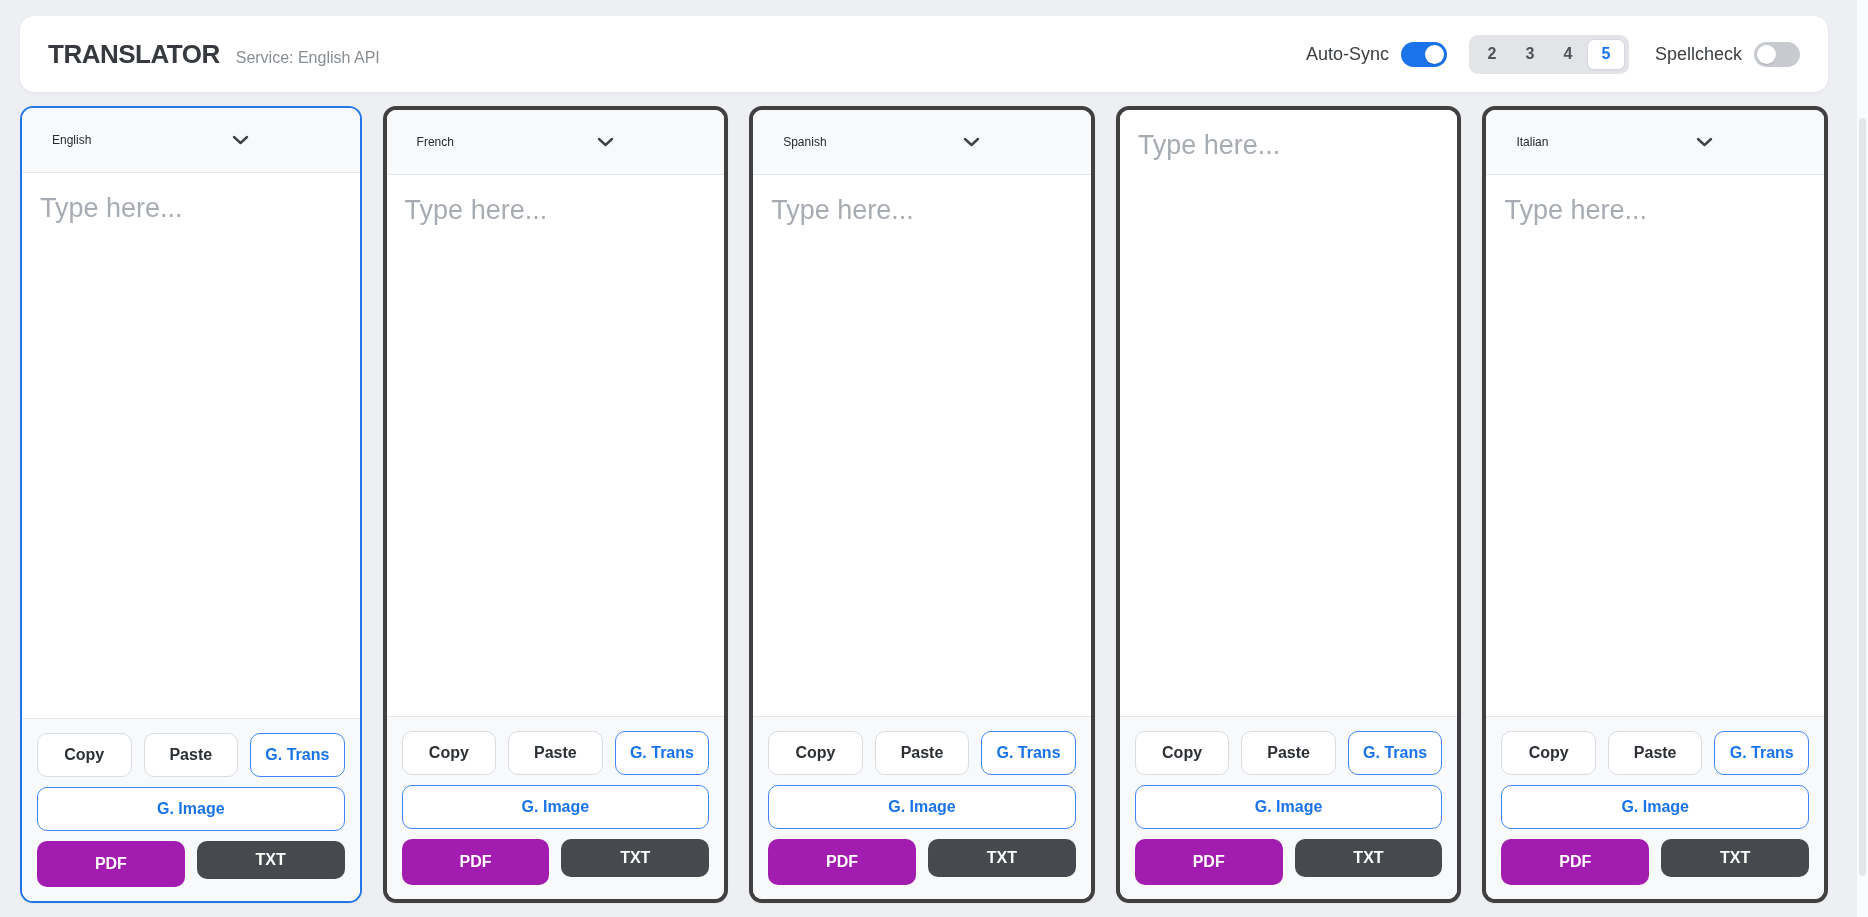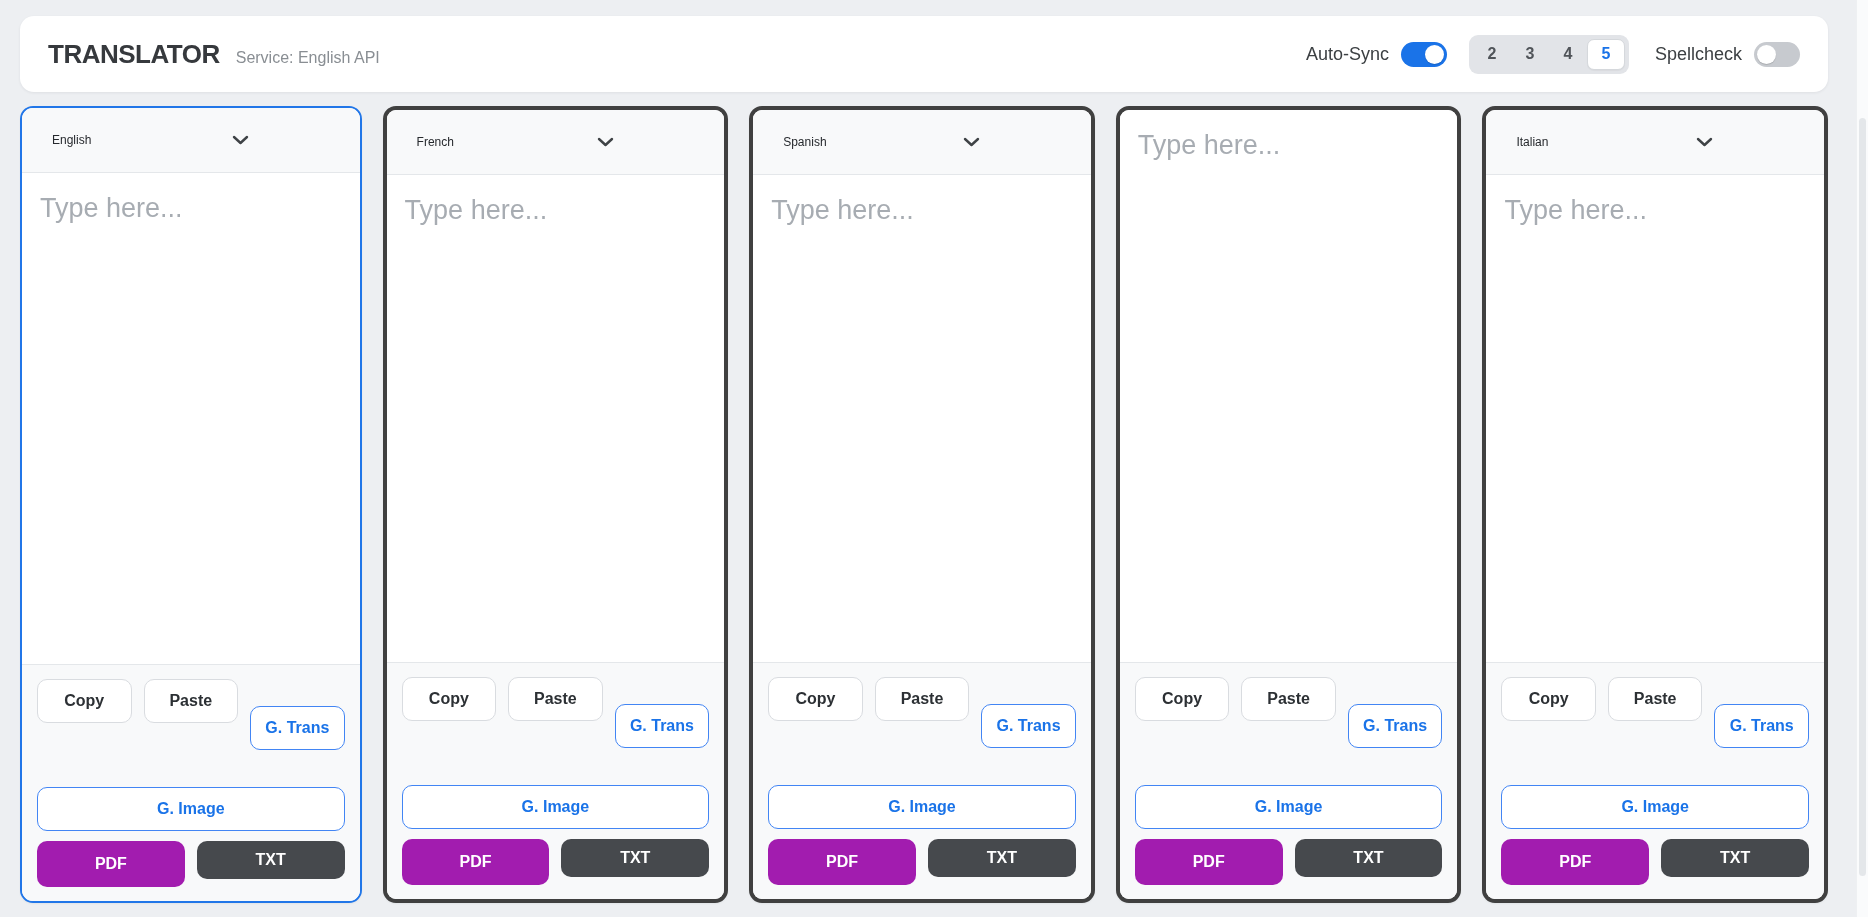--- a/index.html
+++ b/index.html
@@ -67,21 +67,21 @@
     background:#f8f9fa;border-top:1px solid #e4e7ea;
     padding:14px 15px;display:flex;flex-direction:column;gap:10px;
   }
   .btn-row{display:flex;gap:12px;}
   .btn{
     height:44px;border-radius:10px;display:flex;align-items:center;justify-content:center;
     font-family:inherit;font-size:16px;font-weight:700;cursor:pointer;box-sizing:border-box;
     border:none;padding:6px;
   }
   .btn.plain{flex:1;background:#fff;border:1px solid #d9dce0;color:#2c3034;}
-  .btn.outline-blue{flex:1;background:#fff;border:1px solid #4285f4;color:#1a73e8;margin-top:27px;}
+  .btn.outline-blue{flex:1;background:#fff;border:1px solid #4285f4;color:#1a73e8;}
   .btn.full{width:100%;}
   .btn.pdf{flex:1;height:46px;background:#a21caf;color:#fff;}
   .btn.txt{flex:1;height:38px;background:#46494d;color:#fff;}
 
   
   .scrollbar{position:absolute;right:0;top:0;bottom:0;width:11px;background:#fafbfc;border-left:1px solid #eef0f2;}
   .scrollbar .thumb{position:absolute;left:2px;width:7px;top:118px;height:758px;background:#e4e7ea;border-radius:4px;}
 </style>
 </head>
 <body>

